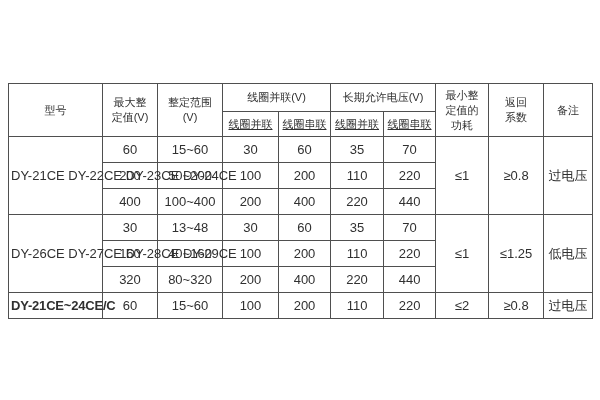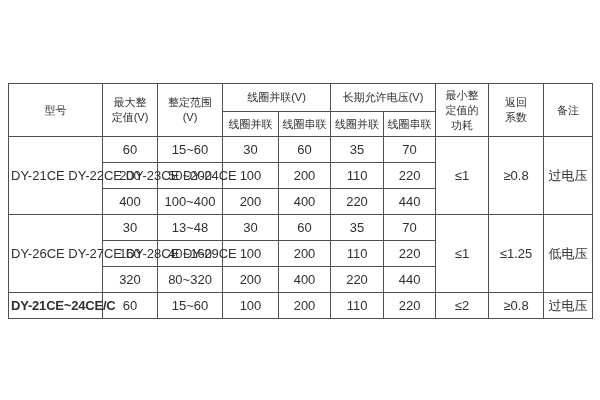--- a/index.html
+++ b/index.html
@@ -33,21 +33,21 @@
     font-weight: normal;
     font-size: 11px;
     line-height: 15px;
   }
   table.spec td {
     font-size: 13px;
     line-height: 15px;
     white-space: nowrap;
   }
   tr.h1 > th { height: 28px; }
-  tr.h2 > th { height: 25px; }
+  tr.h2 > th { height: 25px; text-decoration: underline; }
   tbody tr { height: 26px; }
   .pre { white-space: pre-line; }
   td.model-group {
     white-space: pre-line;
     line-height: 18px;
     font-size: 12px;
   }
   td.model-single {
     font-size: 11.5px;
     letter-spacing: -0.2px;

